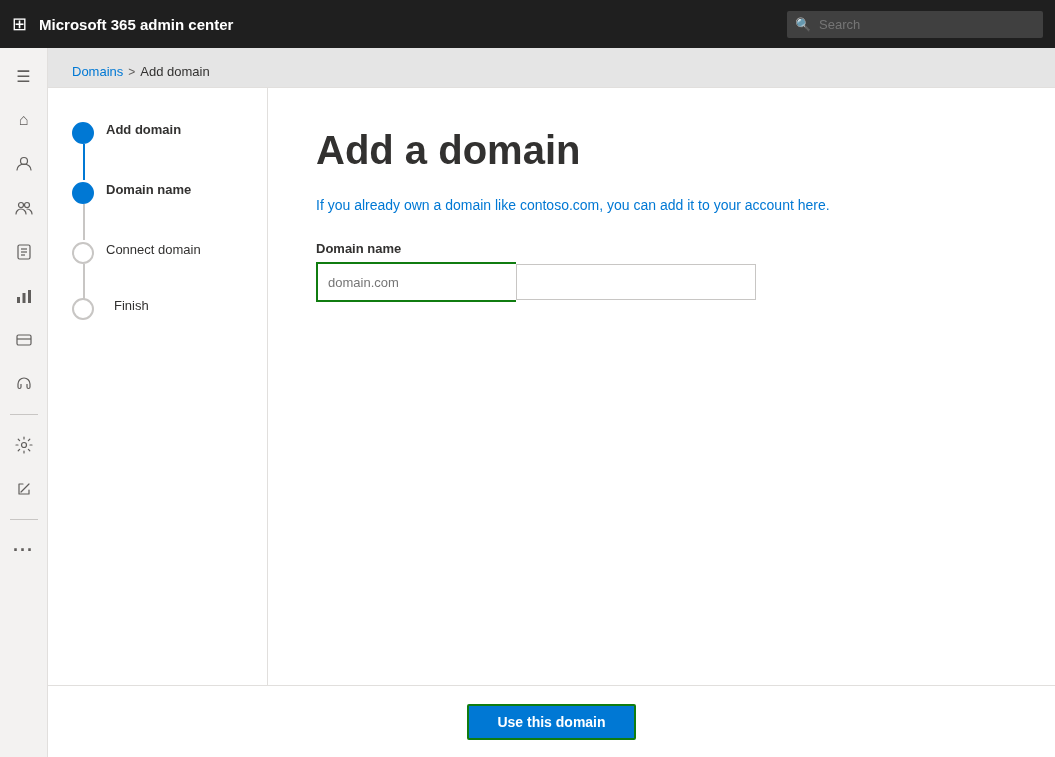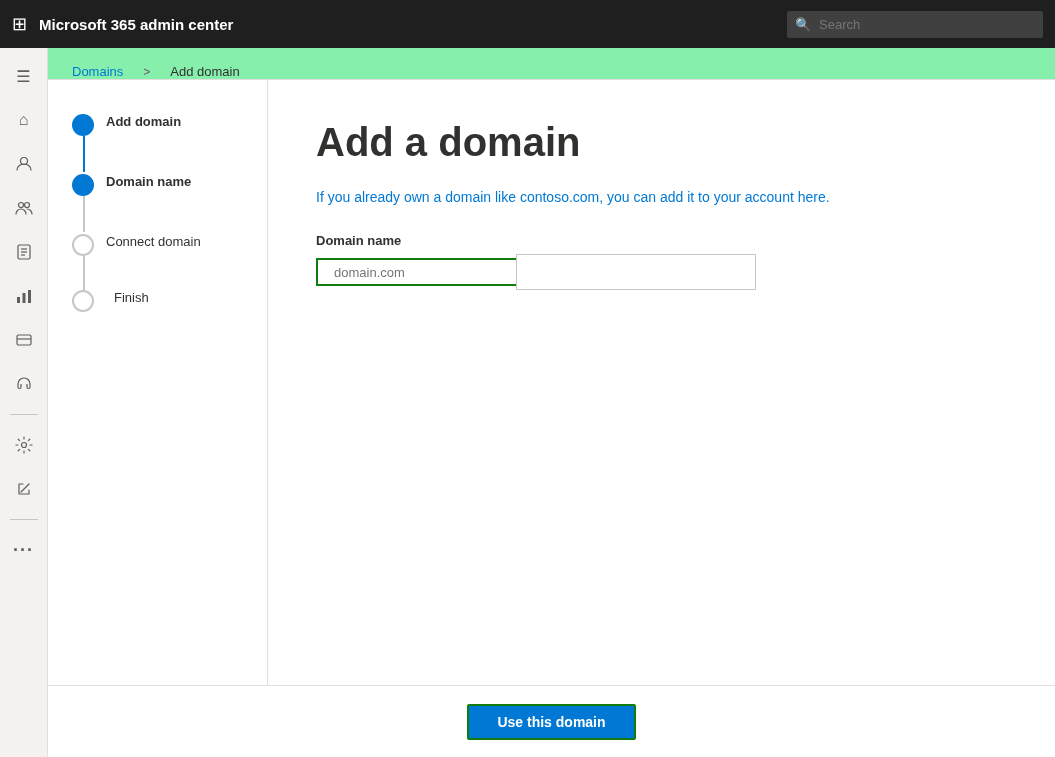--- a/index.html
+++ b/index.html
@@ -88,28 +88,28 @@
     .content-area {
       flex: 1;
       display: flex;
       flex-direction: column;
       background: white;
       overflow: hidden;
     }
 
     
     .breadcrumb {
-      padding: 16px 24px 0 24px;
-      display: flex;
-      align-items: center;
-      gap: 20px;
+      padding: 16px 24px 8px 24px;
+      display: flex;
+      align-items: center;
+      gap: 5px;
       font-size: 13px;
       color: #605e5c;
       border-bottom: 1px solid #e1dfdd;
-      background: #86efac;
+      background: #e5e5e5;
     }
     .breadcrumb-link {
       color: #0078d4;
       cursor: pointer;
       text-decoration: none;
     }
     .breadcrumb-separator { color: #605e5c; font-size: 12px; }
     .breadcrumb-current { color: #323130; font-weight: 400; }
 
     
@@ -188,26 +188,26 @@
       display: block;
     }
     .domain-input-row {
       display: flex;
       align-items: center;
       gap: 0;
     }
     .domain-input-left {
       border: 2px solid #107c10;
       border-right: none;
-      padding: 6px 16px;
+      padding: 6px 10px;
       font-size: 13px;
       color: #a19f9d;
       width: 200px;
       outline: none;
-      height: 28px;
+      height: 40px;
     }
     .domain-input-right {
       border: 1px solid #c8c6c4;
       border-left: 1px solid #c8c6c4;
       padding: 6px 10px;
       font-size: 13px;
       color: #323130;
       flex: 1;
       max-width: 240px;
       outline: none;

